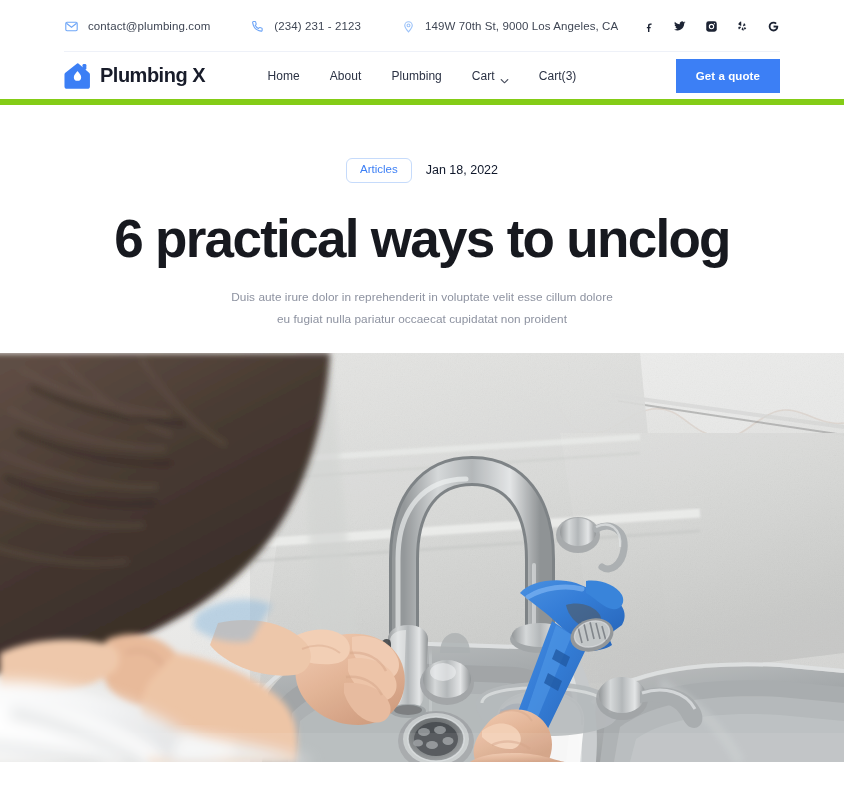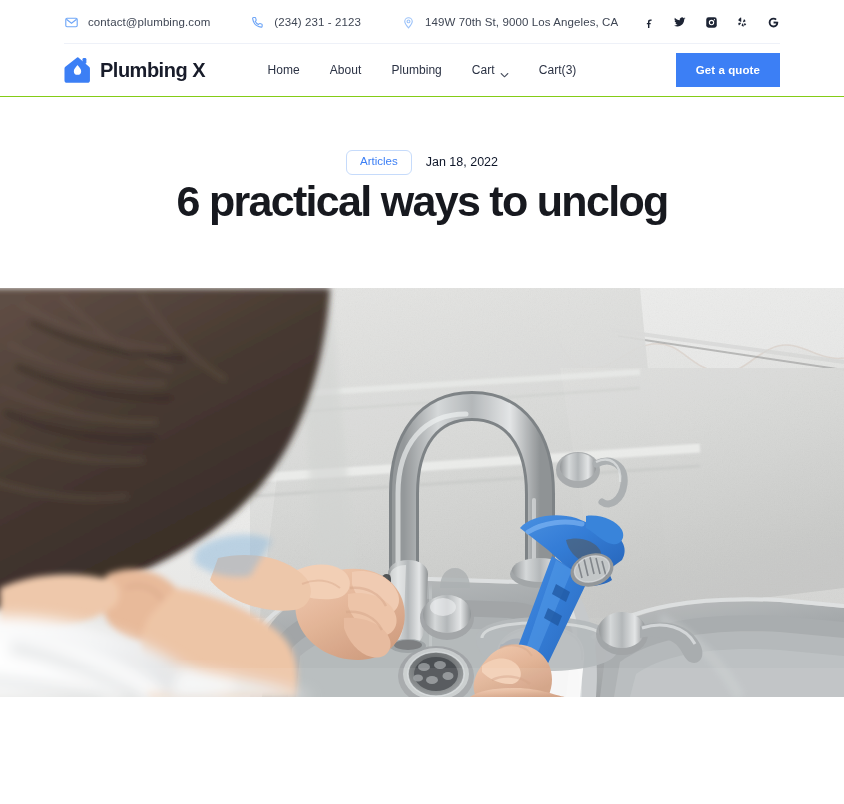--- a/index.html
+++ b/index.html
@@ -7,21 +7,21 @@
     width: 844px;
     height: 804px;
     overflow: hidden;
     background: #ffffff;
     font-family: "Liberation Sans", sans-serif;
     -webkit-font-smoothing: antialiased;
   }
 
   
   .topbar {
-    height: 44px;
+    height: 52px;
     display: flex;
     align-items: center;
     padding: 0 64px;
     position: relative;
   }
   .topbar::after {
     content: "";
     position: absolute;
     left: 64px;
     right: 64px;
@@ -57,21 +57,21 @@
     cursor: pointer;
   }
   .soc svg { display: block; }
 
   
   .header {
     height: 53px;
     display: flex;
     align-items: center;
     padding: 0 64px;
-    border-bottom: 1px solid #84cc16;
+    border-bottom: 6px solid #84cc16;
     position: relative;
   }
   .brand { display: flex; align-items: center; gap: 9px; cursor: pointer; }
   .brand-mark { width: 27px; height: 28px; display: block; flex: none; }
   .brand-name {
     font-size: 20px;
     font-weight: 700;
     color: #181c2a;
     letter-spacing: -0.5px;
   }
@@ -116,37 +116,37 @@
   
   .hero {
     padding-top: 53px;
     text-align: center;
   }
   .meta {
     display: flex;
     align-items: center;
     justify-content: center;
     gap: 14px;
-    margin-bottom: 4px;
+    margin-bottom: 29px;
   }
   .badge {
     border: 1px solid #c6dbfb;
     color: #3c7ff5;
     font-size: 11.5px;
     padding: 5px 13px 6px;
     border-radius: 6px;
     cursor: pointer;
     line-height: 1;
   }
   .meta-date {
     font-size: 12.5px;
     color: #0f172a;
   }
   .title {
-    font-size: 43px;
+    font-size: 53px;
     line-height: 1.03;
     font-weight: 800;
     color: #17191f;
     letter-spacing: -1.7px;
     max-width: 640px;
     margin: 0 auto;
   }
   .subtitle {
     margin-top: 21px;
     font-size: 11.8px;
@@ -277,21 +277,22 @@
   <div class="meta">
     <span class="badge">Articles</span>
     <span class="meta-date">Jan 18, 2022</span>
   </div>
 
   <h1 class="title">
     <span>6 practical ways to unclog</span><br>
   </h1>
 
   <p class="subtitle">
-    <br>
+    <span>Duis aute irure dolor in reprehenderit in voluptate velit esse cillum dolore</span><br>
+    <span>eu fugiat nulla pariatur occaecat cupidatat non proident</span>
   </p>
 </div>
 
 <div class="photo-wrap">
   <svg class="photo" viewBox="0 0 844 409" preserveAspectRatio="xMidYMid slice">
     <defs>
       <linearGradient id="gCounter" x1="0" y1="0" x2="0.35" y2="1">
         <stop offset="0" stop-color="#e4e4e2"></stop>
         <stop offset="0.5" stop-color="#d6d7d5"></stop>
         <stop offset="1" stop-color="#c4c5c3"></stop>

